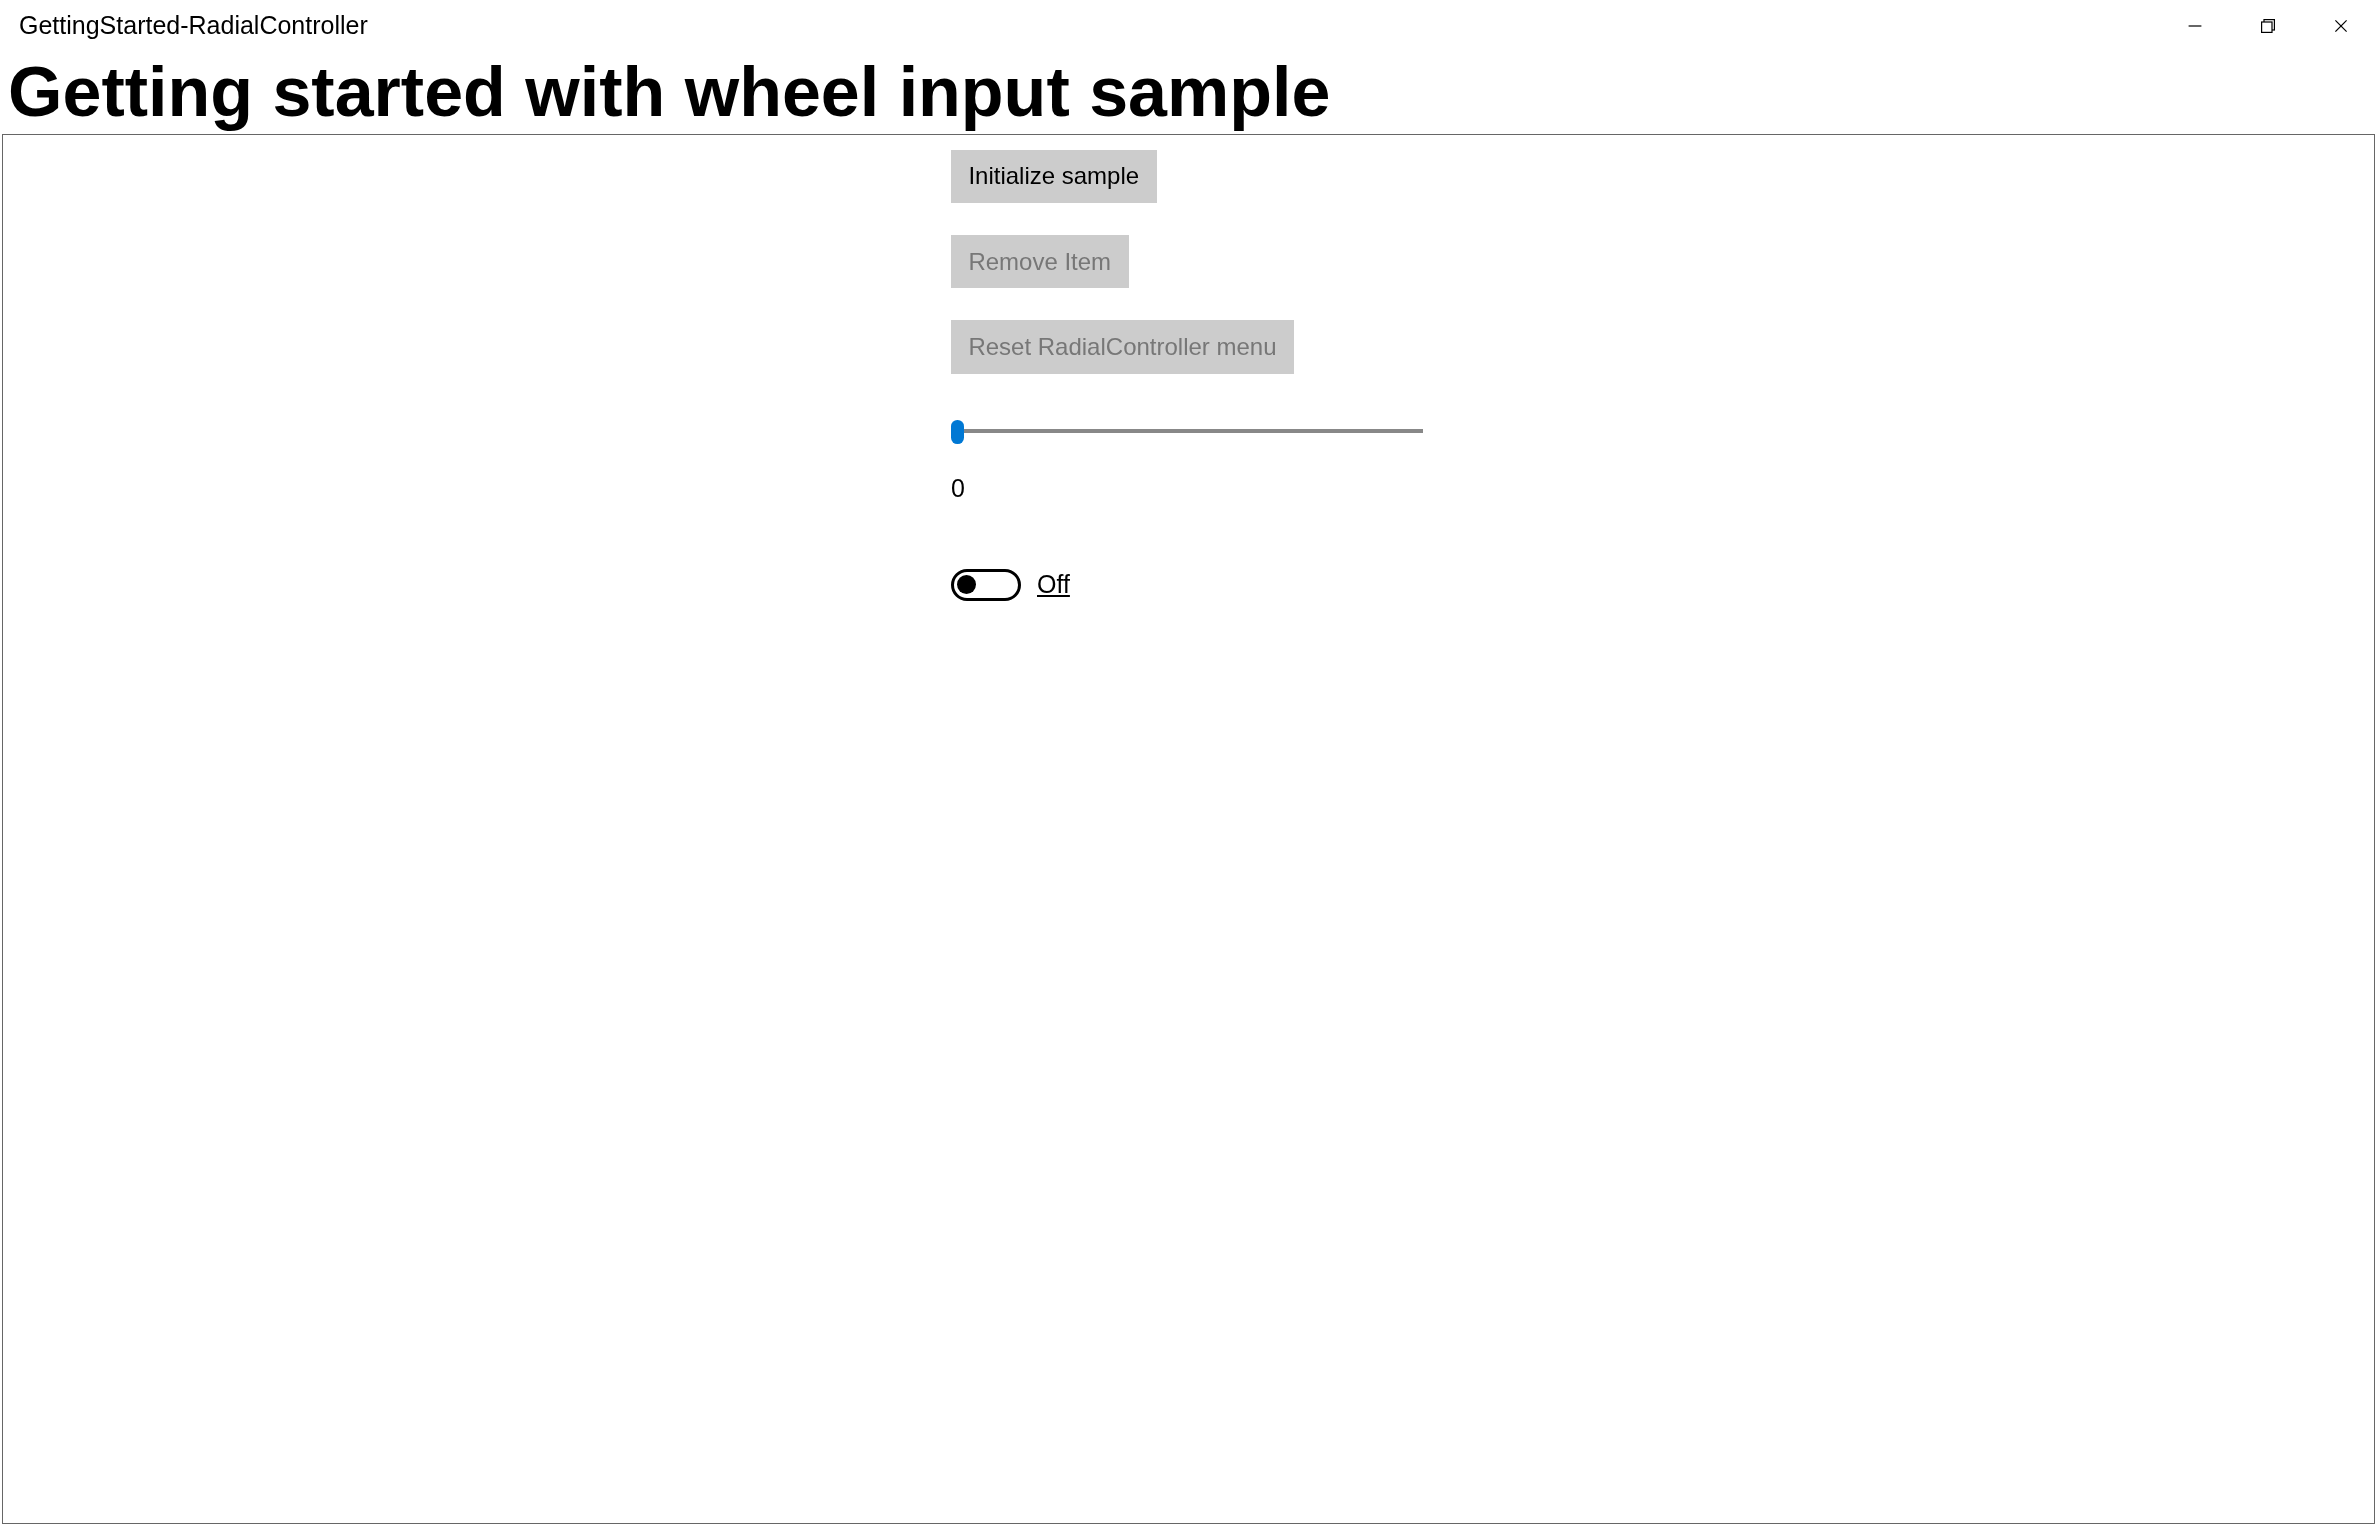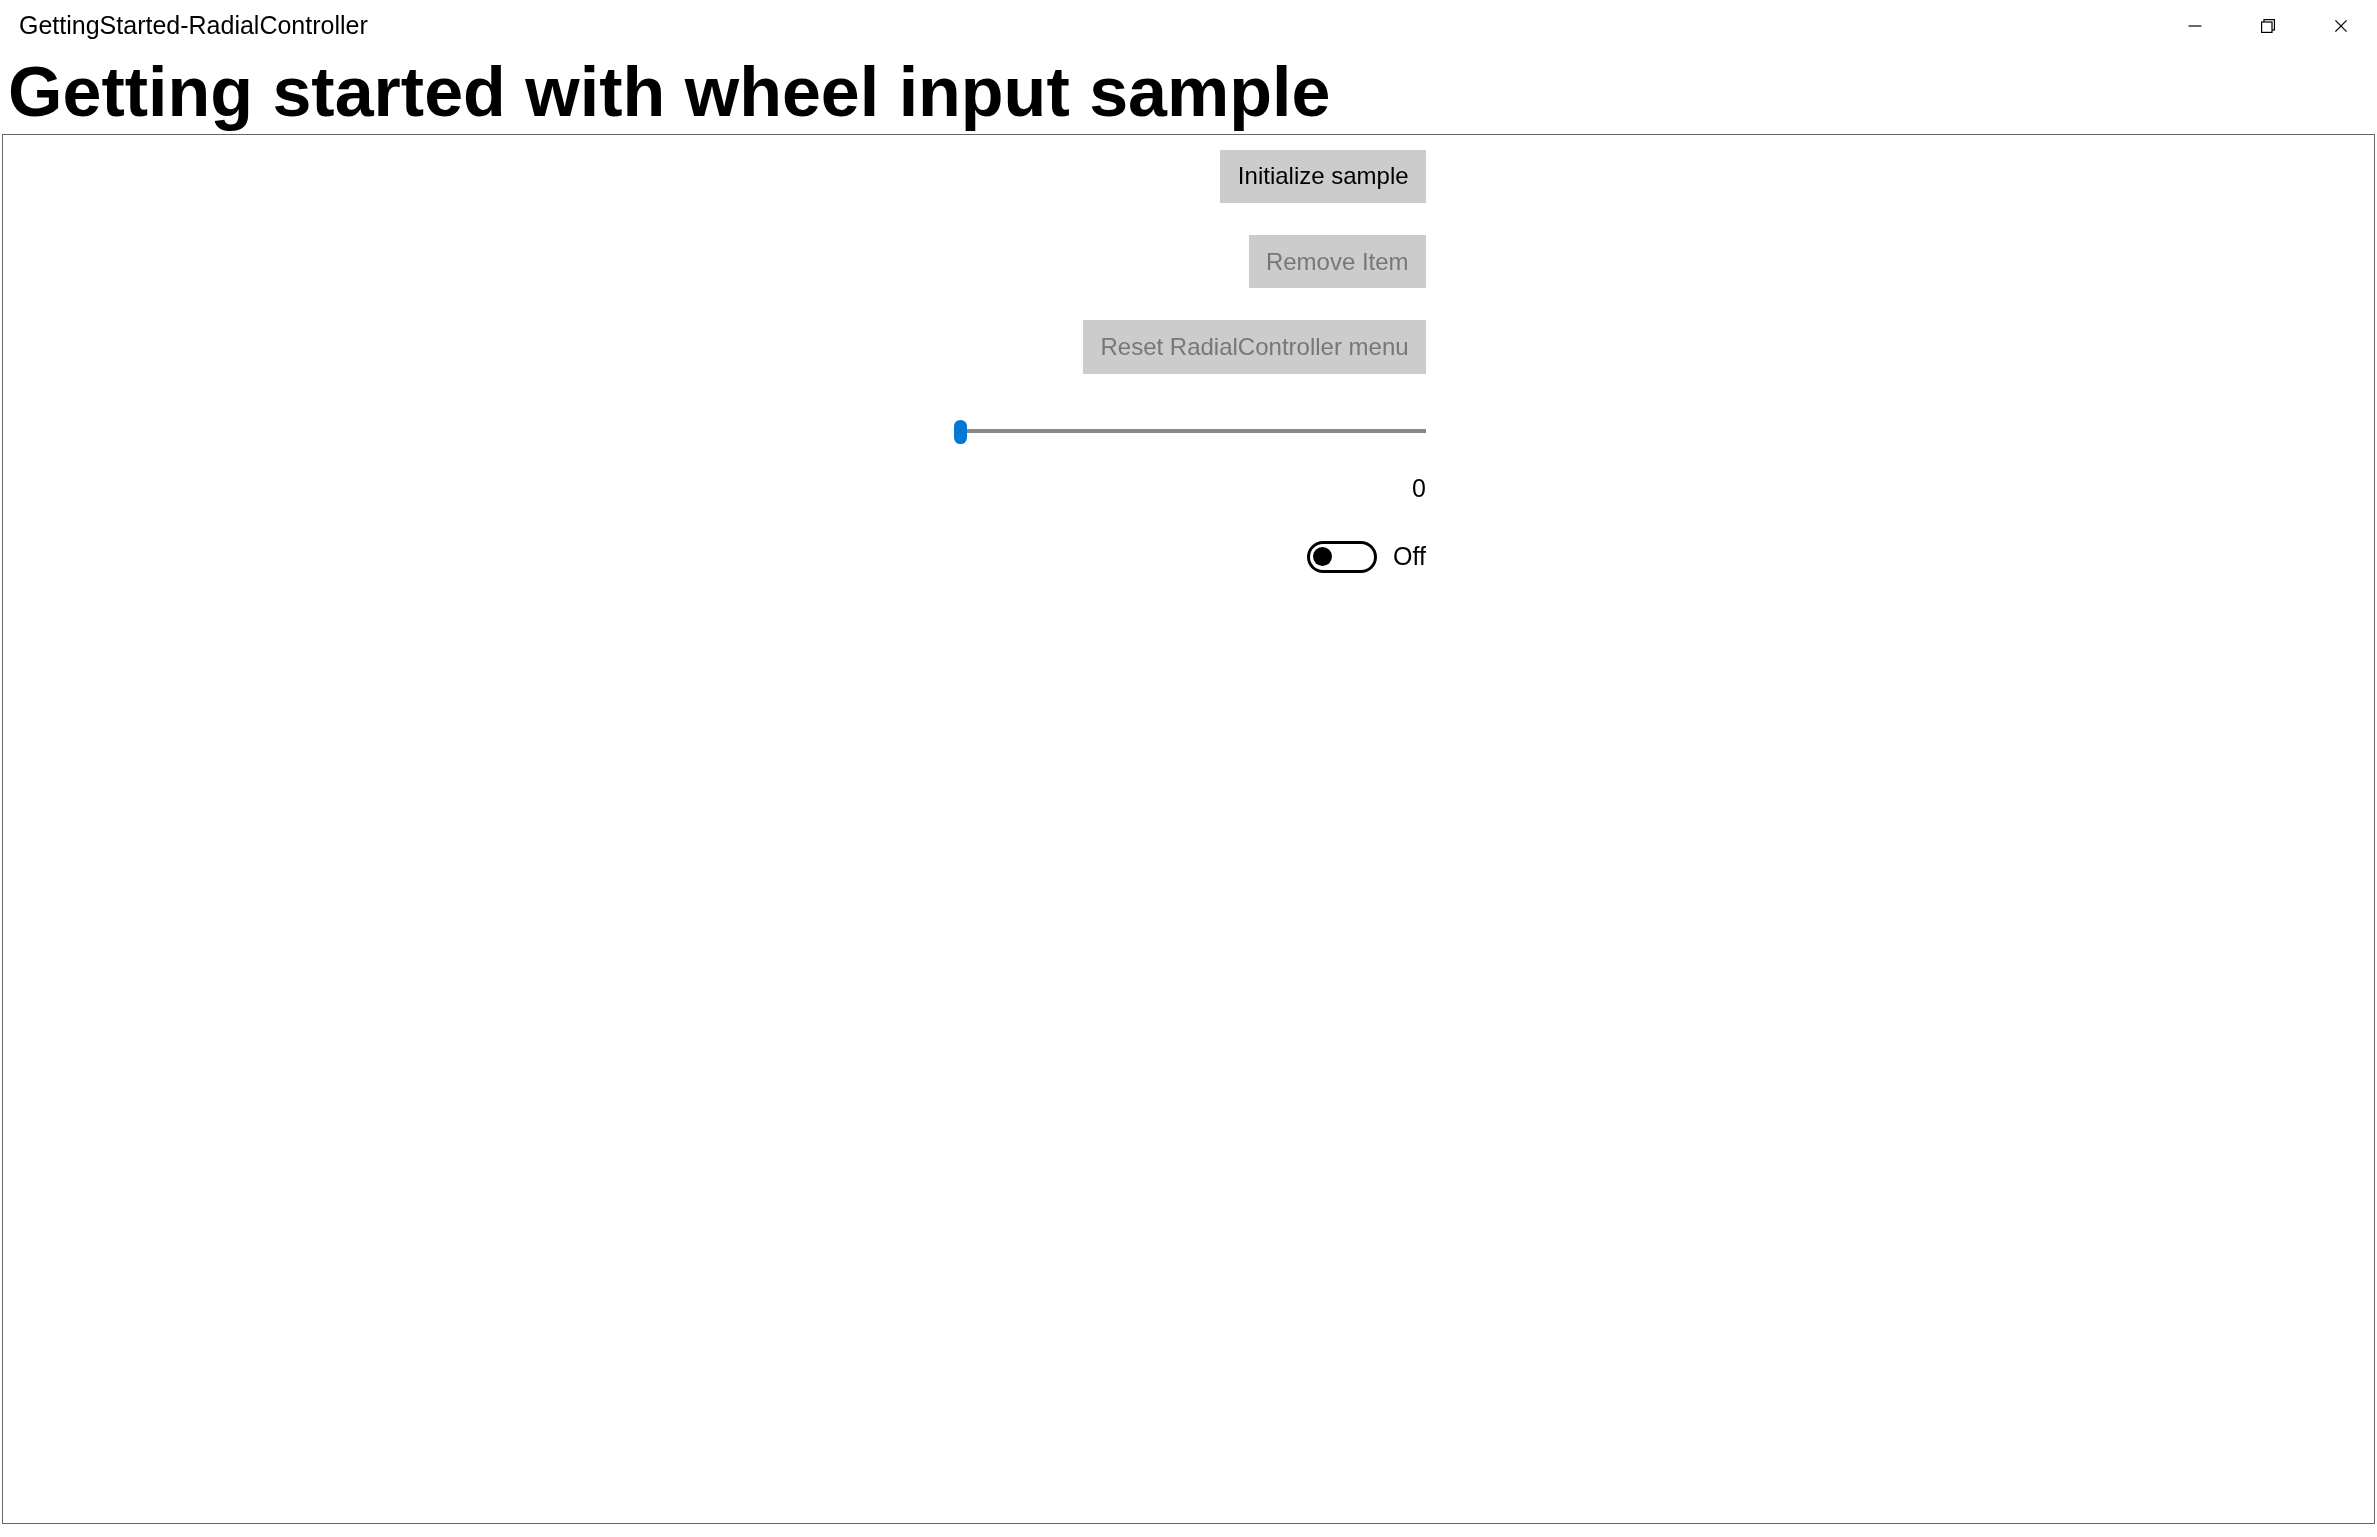--- a/index.html
+++ b/index.html
@@ -53,21 +53,21 @@
       margin-top: 3.2px;
     }
     .content-border {
       margin: 3.2px 1.6px 1.6px 1.6px;
       border: 0.8px solid #666666;
       height: 1390px;
     }
     .controls-column {
       display: flex;
       flex-direction: column;
-      align-items: flex-end;
+      align-items: flex-start;
       margin: 0 auto;
       padding-top: 14.3px;
       width: 475px;
     }
     .btn {
       background: #cccccc;
       border: none;
       font-family: inherit;
       font-size: 24px;
       color: #000;
@@ -106,22 +106,23 @@
       border-radius: 6.3px;
     }
     .slider-value {
       font-size: 25px;
       color: #000;
       margin-top: 28.5px;
     }
     .toggle-row {
       display: flex;
       align-items: center;
-      margin-top: 38px;
+      margin-top: 66px;
       gap: 16px;
+      text-decoration: underline;
     }
     .toggle-switch {
       width: 70px;
       height: 32px;
       border: 3.2px solid #000;
       border-radius: 32px;
       position: relative;
       background: #fff;
       cursor: pointer;
     }

